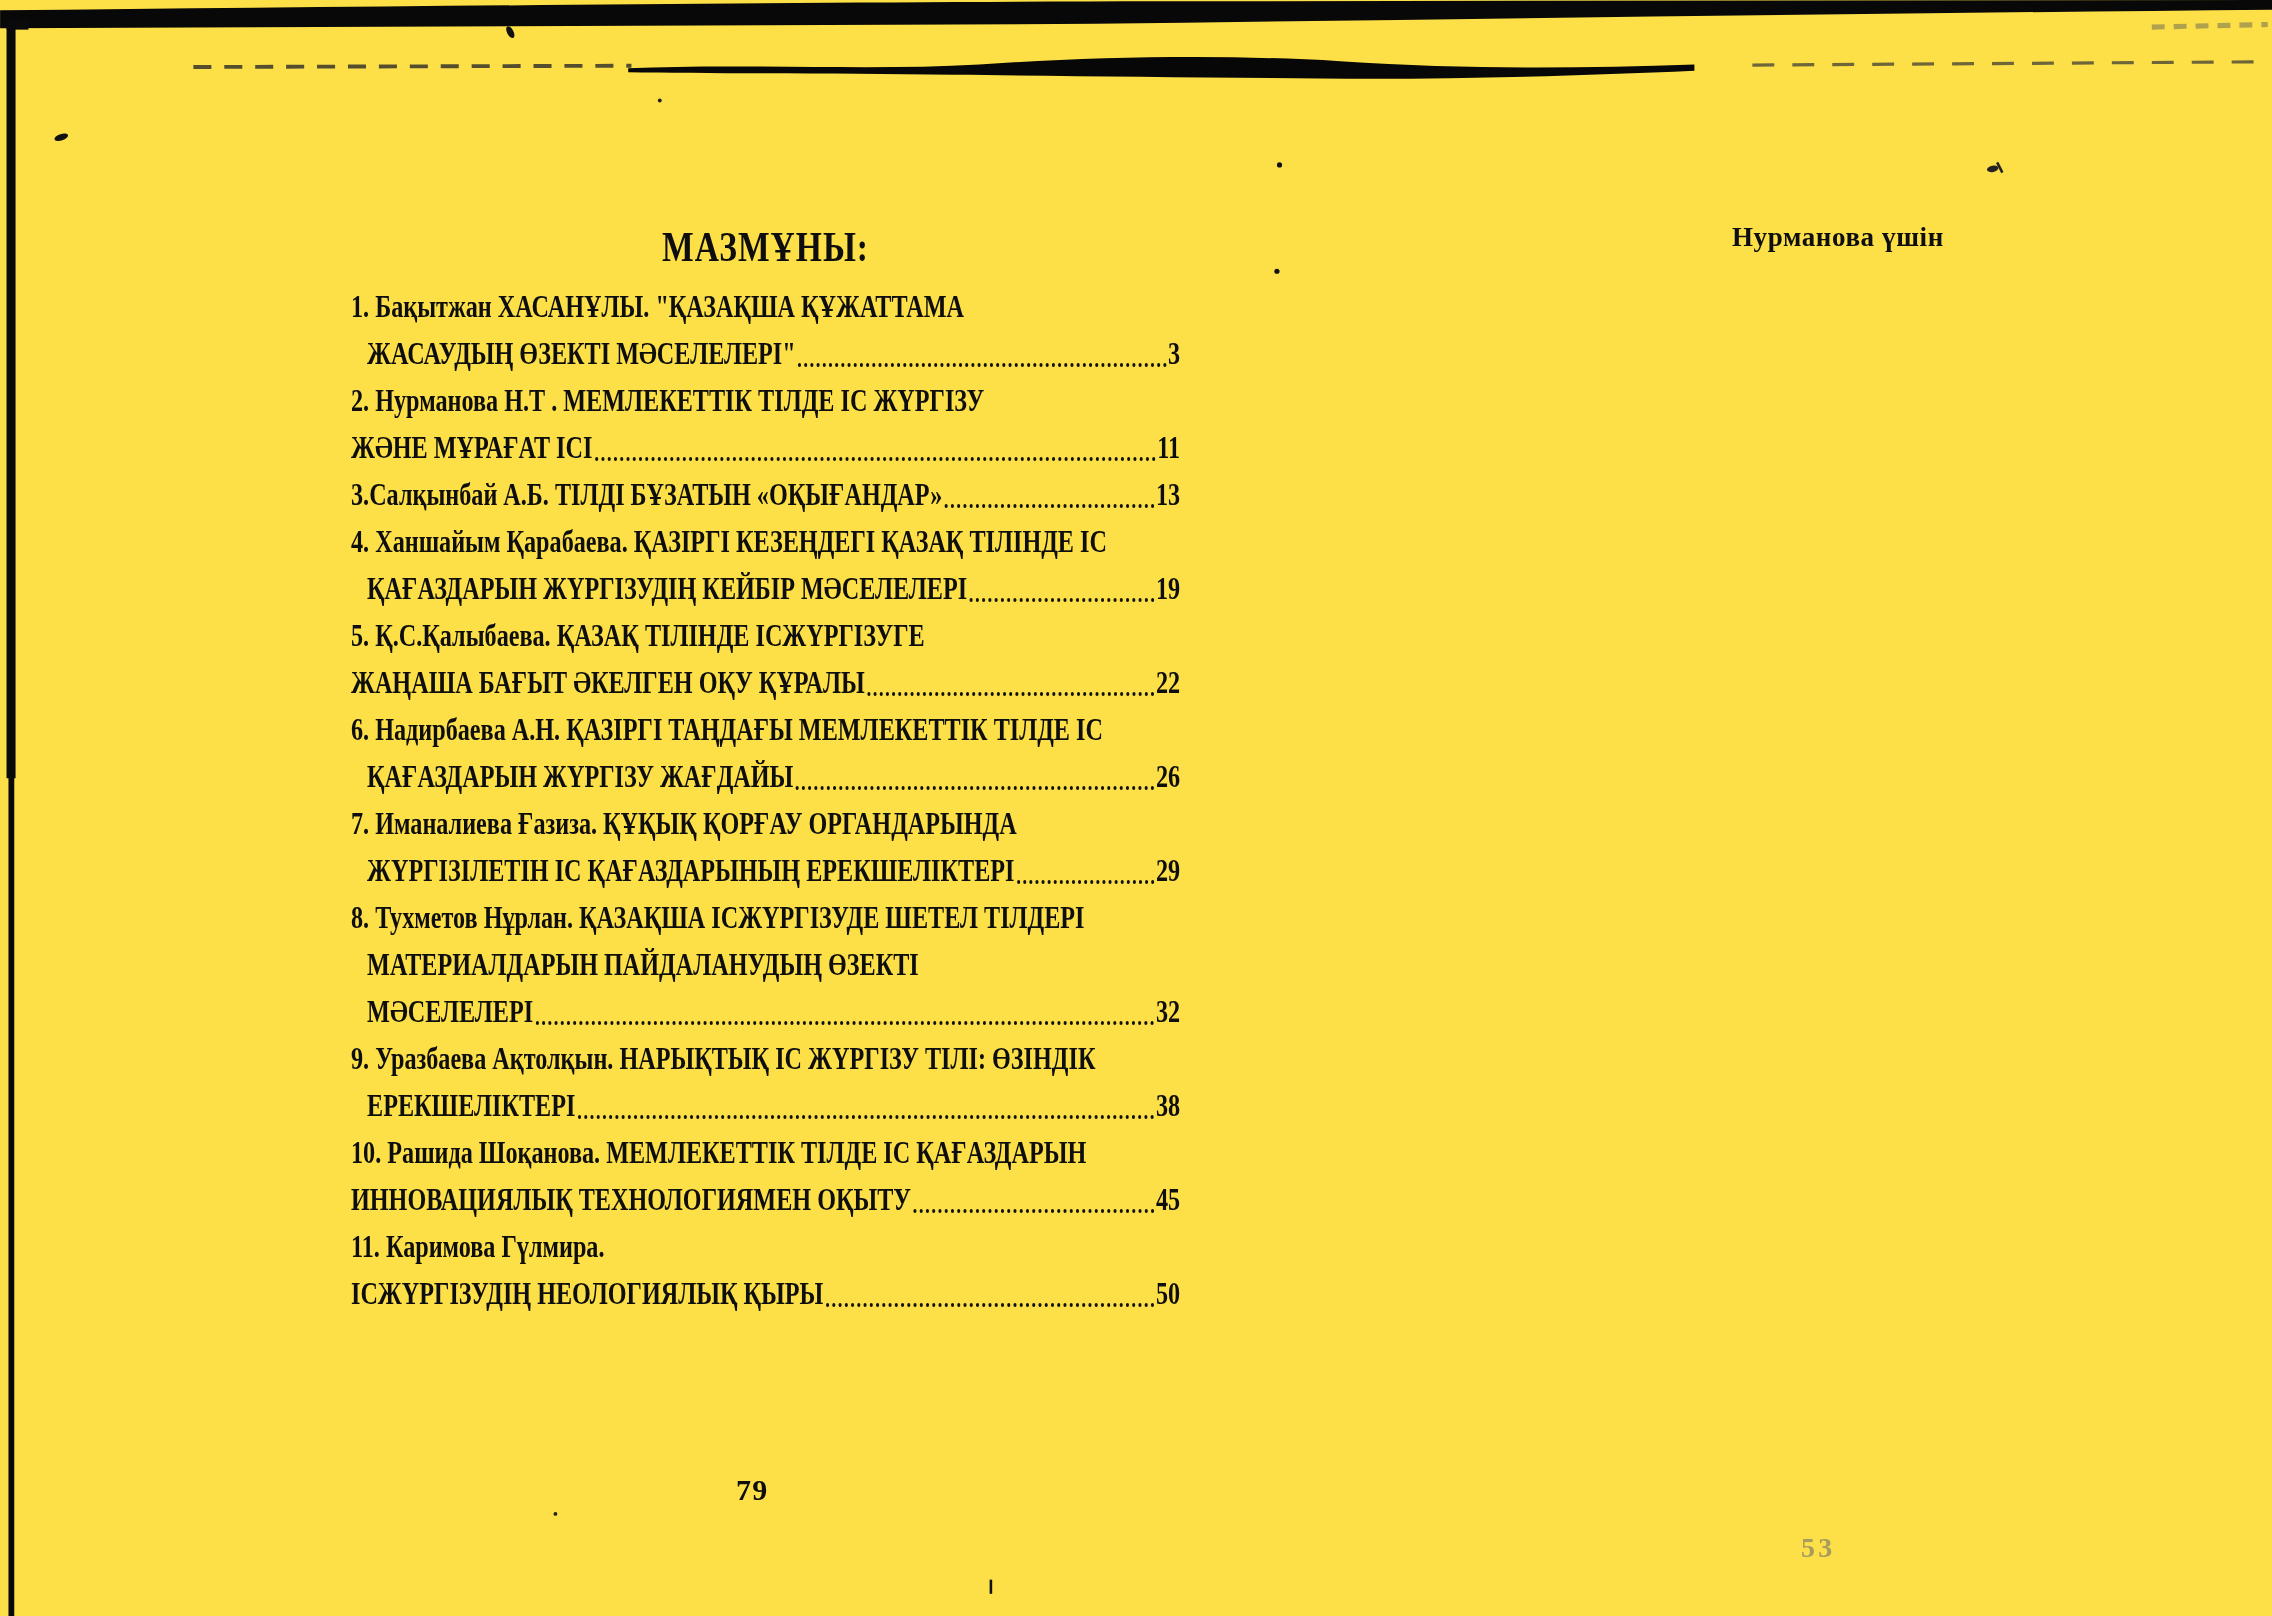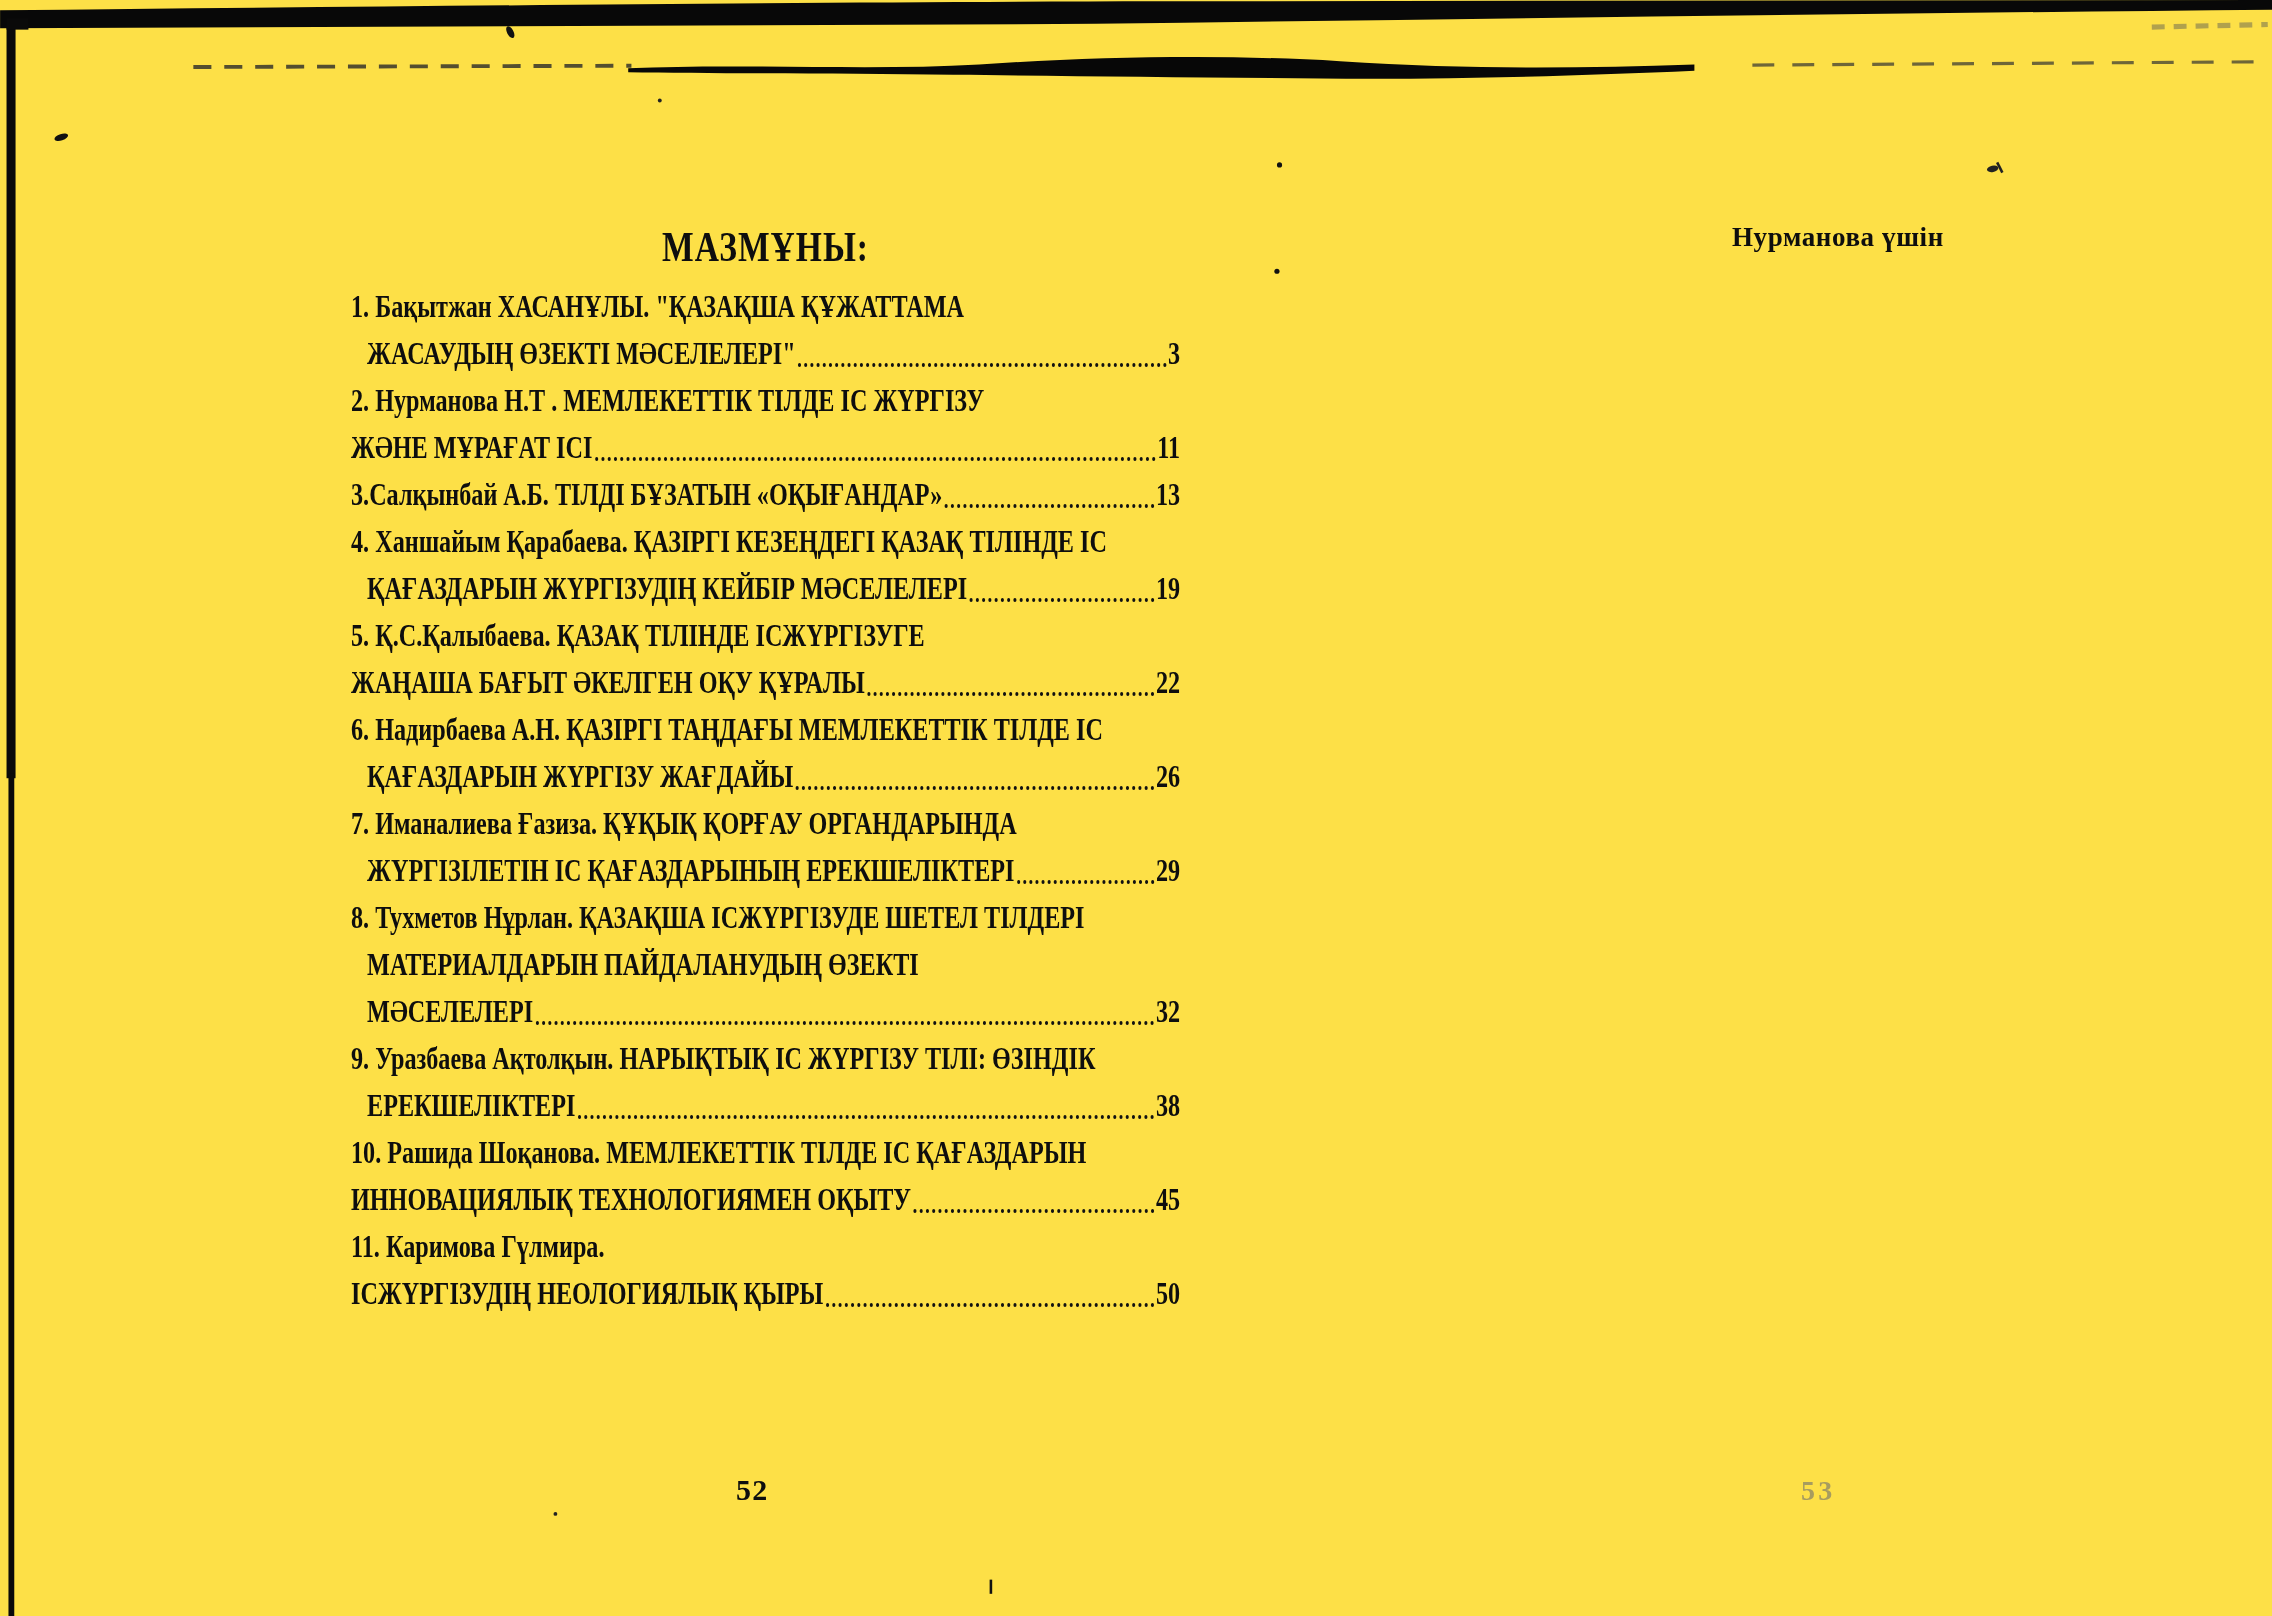--- a/index.html
+++ b/index.html
@@ -31,21 +31,21 @@
 
   
   .note-header{
     position:absolute;left:1732px;top:222px;font-size:27px;font-weight:bold;
     white-space:nowrap;letter-spacing:0.6px;
   }
 
   
   .folio-left{position:absolute;left:736px;top:1473px;font-size:30px;font-weight:bold;letter-spacing:1.3px;}
   .folio-right{
-    position:absolute;left:1801px;top:1475px;font-size:28px;font-weight:bold;
+    position:absolute;left:1801px;top:1532px;font-size:28px;font-weight:bold;
     color:#6f6f6f;opacity:0.6;letter-spacing:3.2px;
   }
 </style>
 </head>
 <body>
 
 <div class="sheet">
 
   <svg class="artifacts" viewBox="0 0 3528 2510" xmlns="http://www.w3.org/2000/svg">
 
@@ -163,17 +163,17 @@
     </div>
     <div class="toc-line">
       <span class="txt">ІСЖҮРГІЗУДІҢ НЕОЛОГИЯЛЫҚ ҚЫРЫ</span>
       <span class="leader"></span>
       <span class="pgnum">50</span>
     </div>
   </div>
 
   <div class="note-header">Нурманова үшін</div>
 
-  <div class="folio-left">52</div>
+  <div class="folio-left">79</div>
   <div class="folio-right">53</div>
 
 </div>
 
 
 </body></html>

